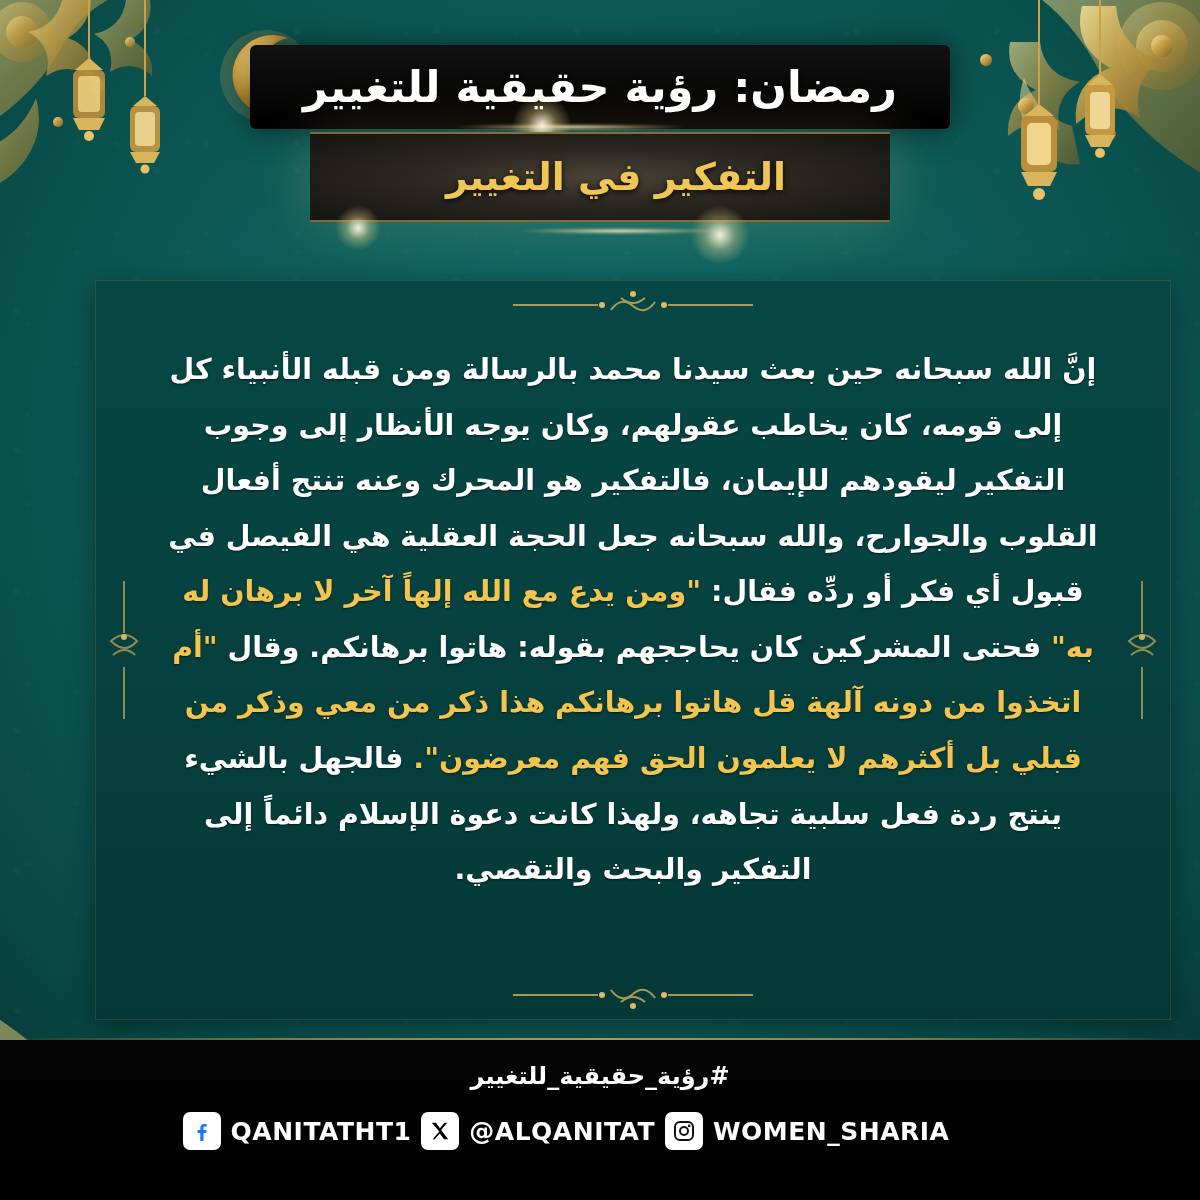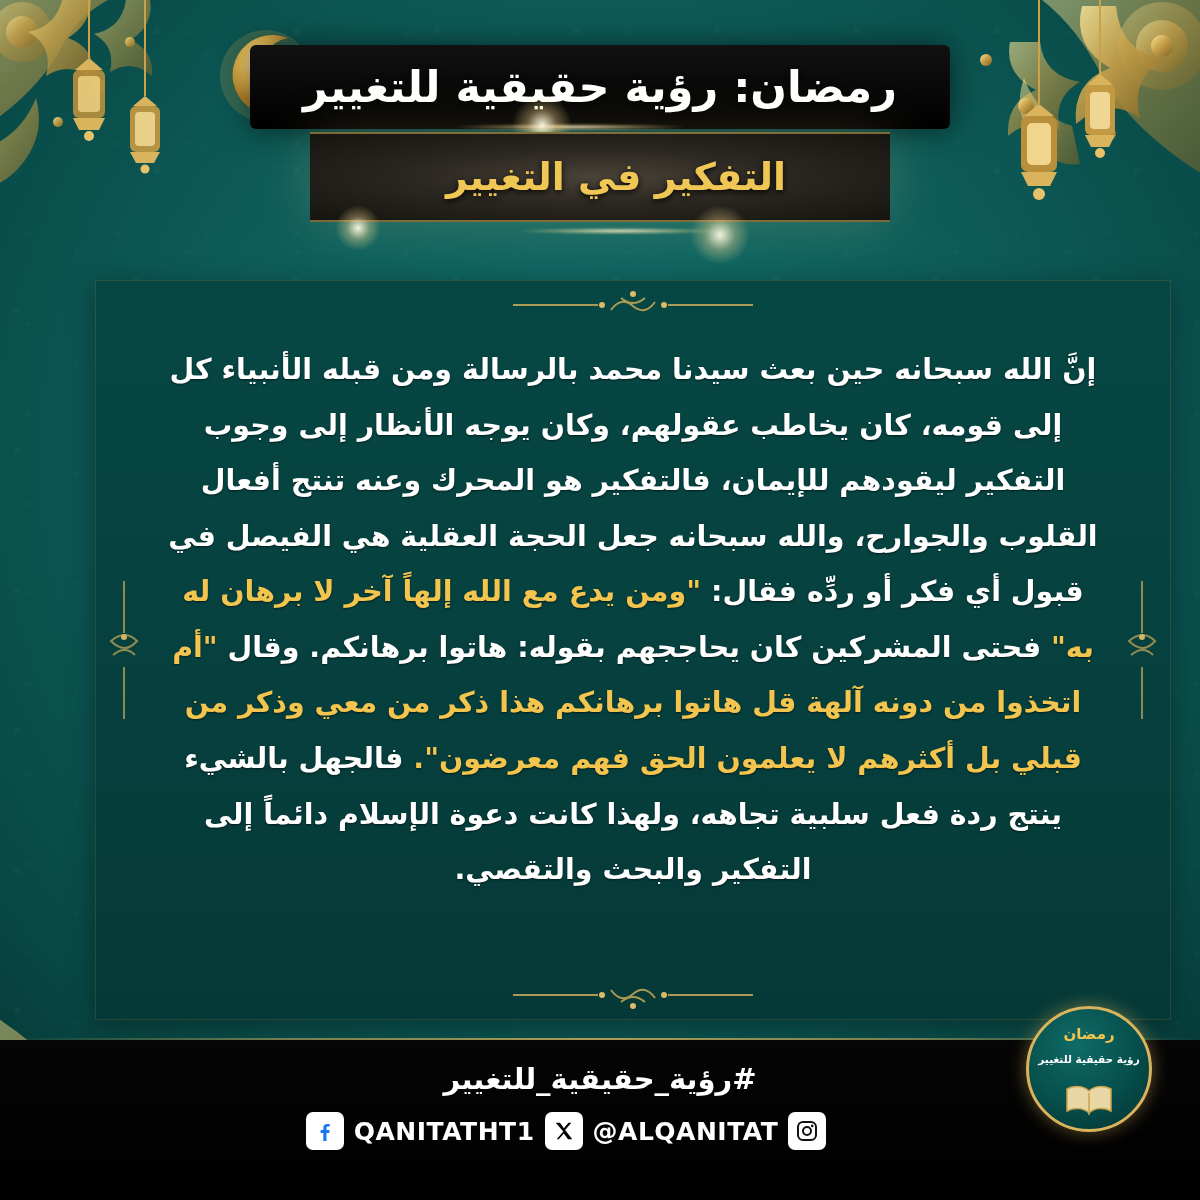--- a/index.html
+++ b/index.html
@@ -128,21 +128,21 @@
   }
   .body-text .q{color:#f3c54e;}
 
   
   .footer{
     position:absolute;left:0;bottom:0;width:1200px;height:160px;
     background:linear-gradient(180deg,#050505 0%,#000 100%);
   }
   .hashtag{
     position:absolute;top:22px;left:0;width:1200px;text-align:center;
-    color:#ffffff;font-size:29px;font-weight:700;direction:rtl;
+    color:#ffffff;font-size:24px;font-weight:700;direction:rtl;
   }
   .socials{
     position:absolute;top:72px;left:14px;width:1104px;
     display:flex;align-items:center;justify-content:center;gap:10px;
     direction:ltr;
   }
   .social{
     display:flex;align-items:center;gap:10px;
     color:#ffffff;font-size:25px;font-weight:700;letter-spacing:.5px;
   }
@@ -427,27 +427,18 @@
       </div>
 
       <div class="social">
         <span class="ic">
           <svg width="24" height="24" viewBox="0 0 24 24" xmlns="http://www.w3.org/2000/svg">
             <rect x="3" y="3" width="18" height="18" rx="5" fill="none" stroke="#111" stroke-width="2"></rect>
             <circle cx="12" cy="12" r="4" fill="none" stroke="#111" stroke-width="2"></circle>
             <circle cx="17.2" cy="6.9" r="1.3" fill="#111"></circle>
           </svg>
         </span>
+        <span>WOMEN_SHARIA</span>
       </div>
     </div>
 
-    <div class="badge">
-      <div class="b-top">رمضان</div>
-      <div class="b-sub">رؤية حقيقية للتغيير</div>
-      <div class="b-book">
-        <svg width="52" height="34" viewBox="0 0 52 34" xmlns="http://www.w3.org/2000/svg">
-          <path d="M26 8 C20 2 10 3 4 6 v22 c6-3 16-4 22 2 6-6 16-5 22-2 V6 c-6-3-16-4-22 2z" fill="#e9d6a5" stroke="#c8a44b" stroke-width="1.5"></path>
-          <path d="M26 10 v22" stroke="#c8a44b" stroke-width="1.5"></path>
-        </svg>
-      </div>
-    </div>
   </div>
 </div>
 
 </body></html>

